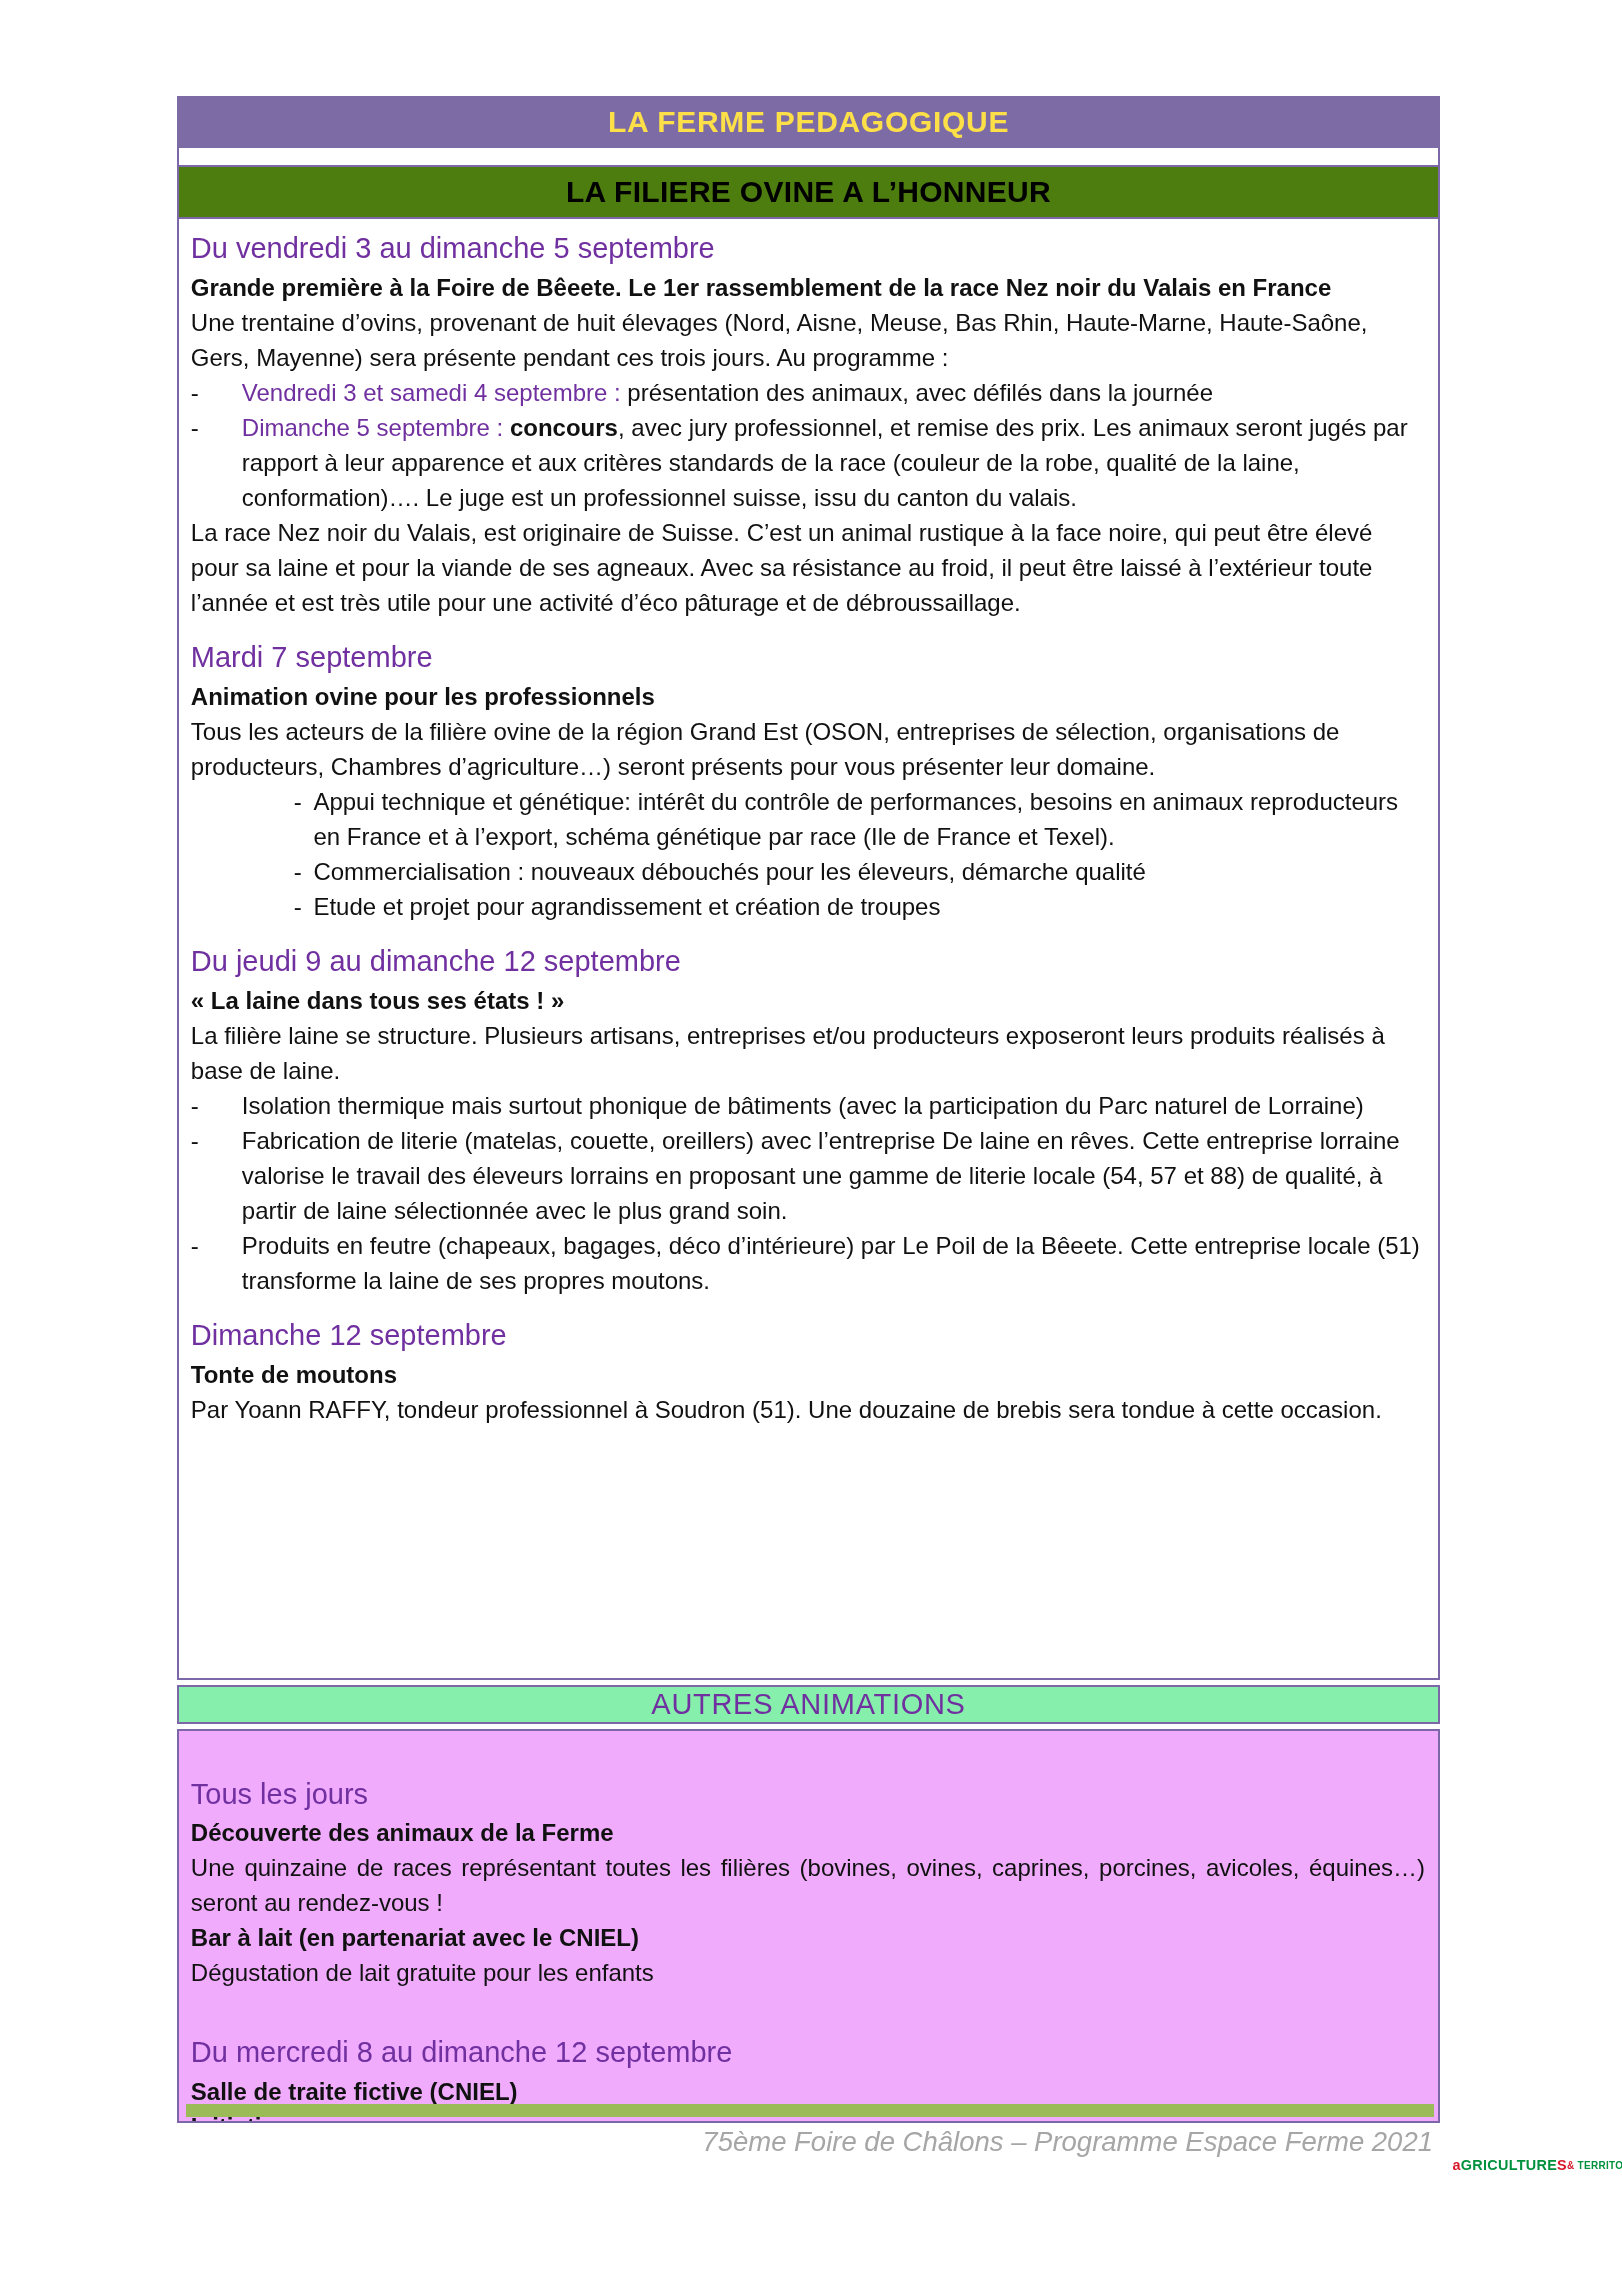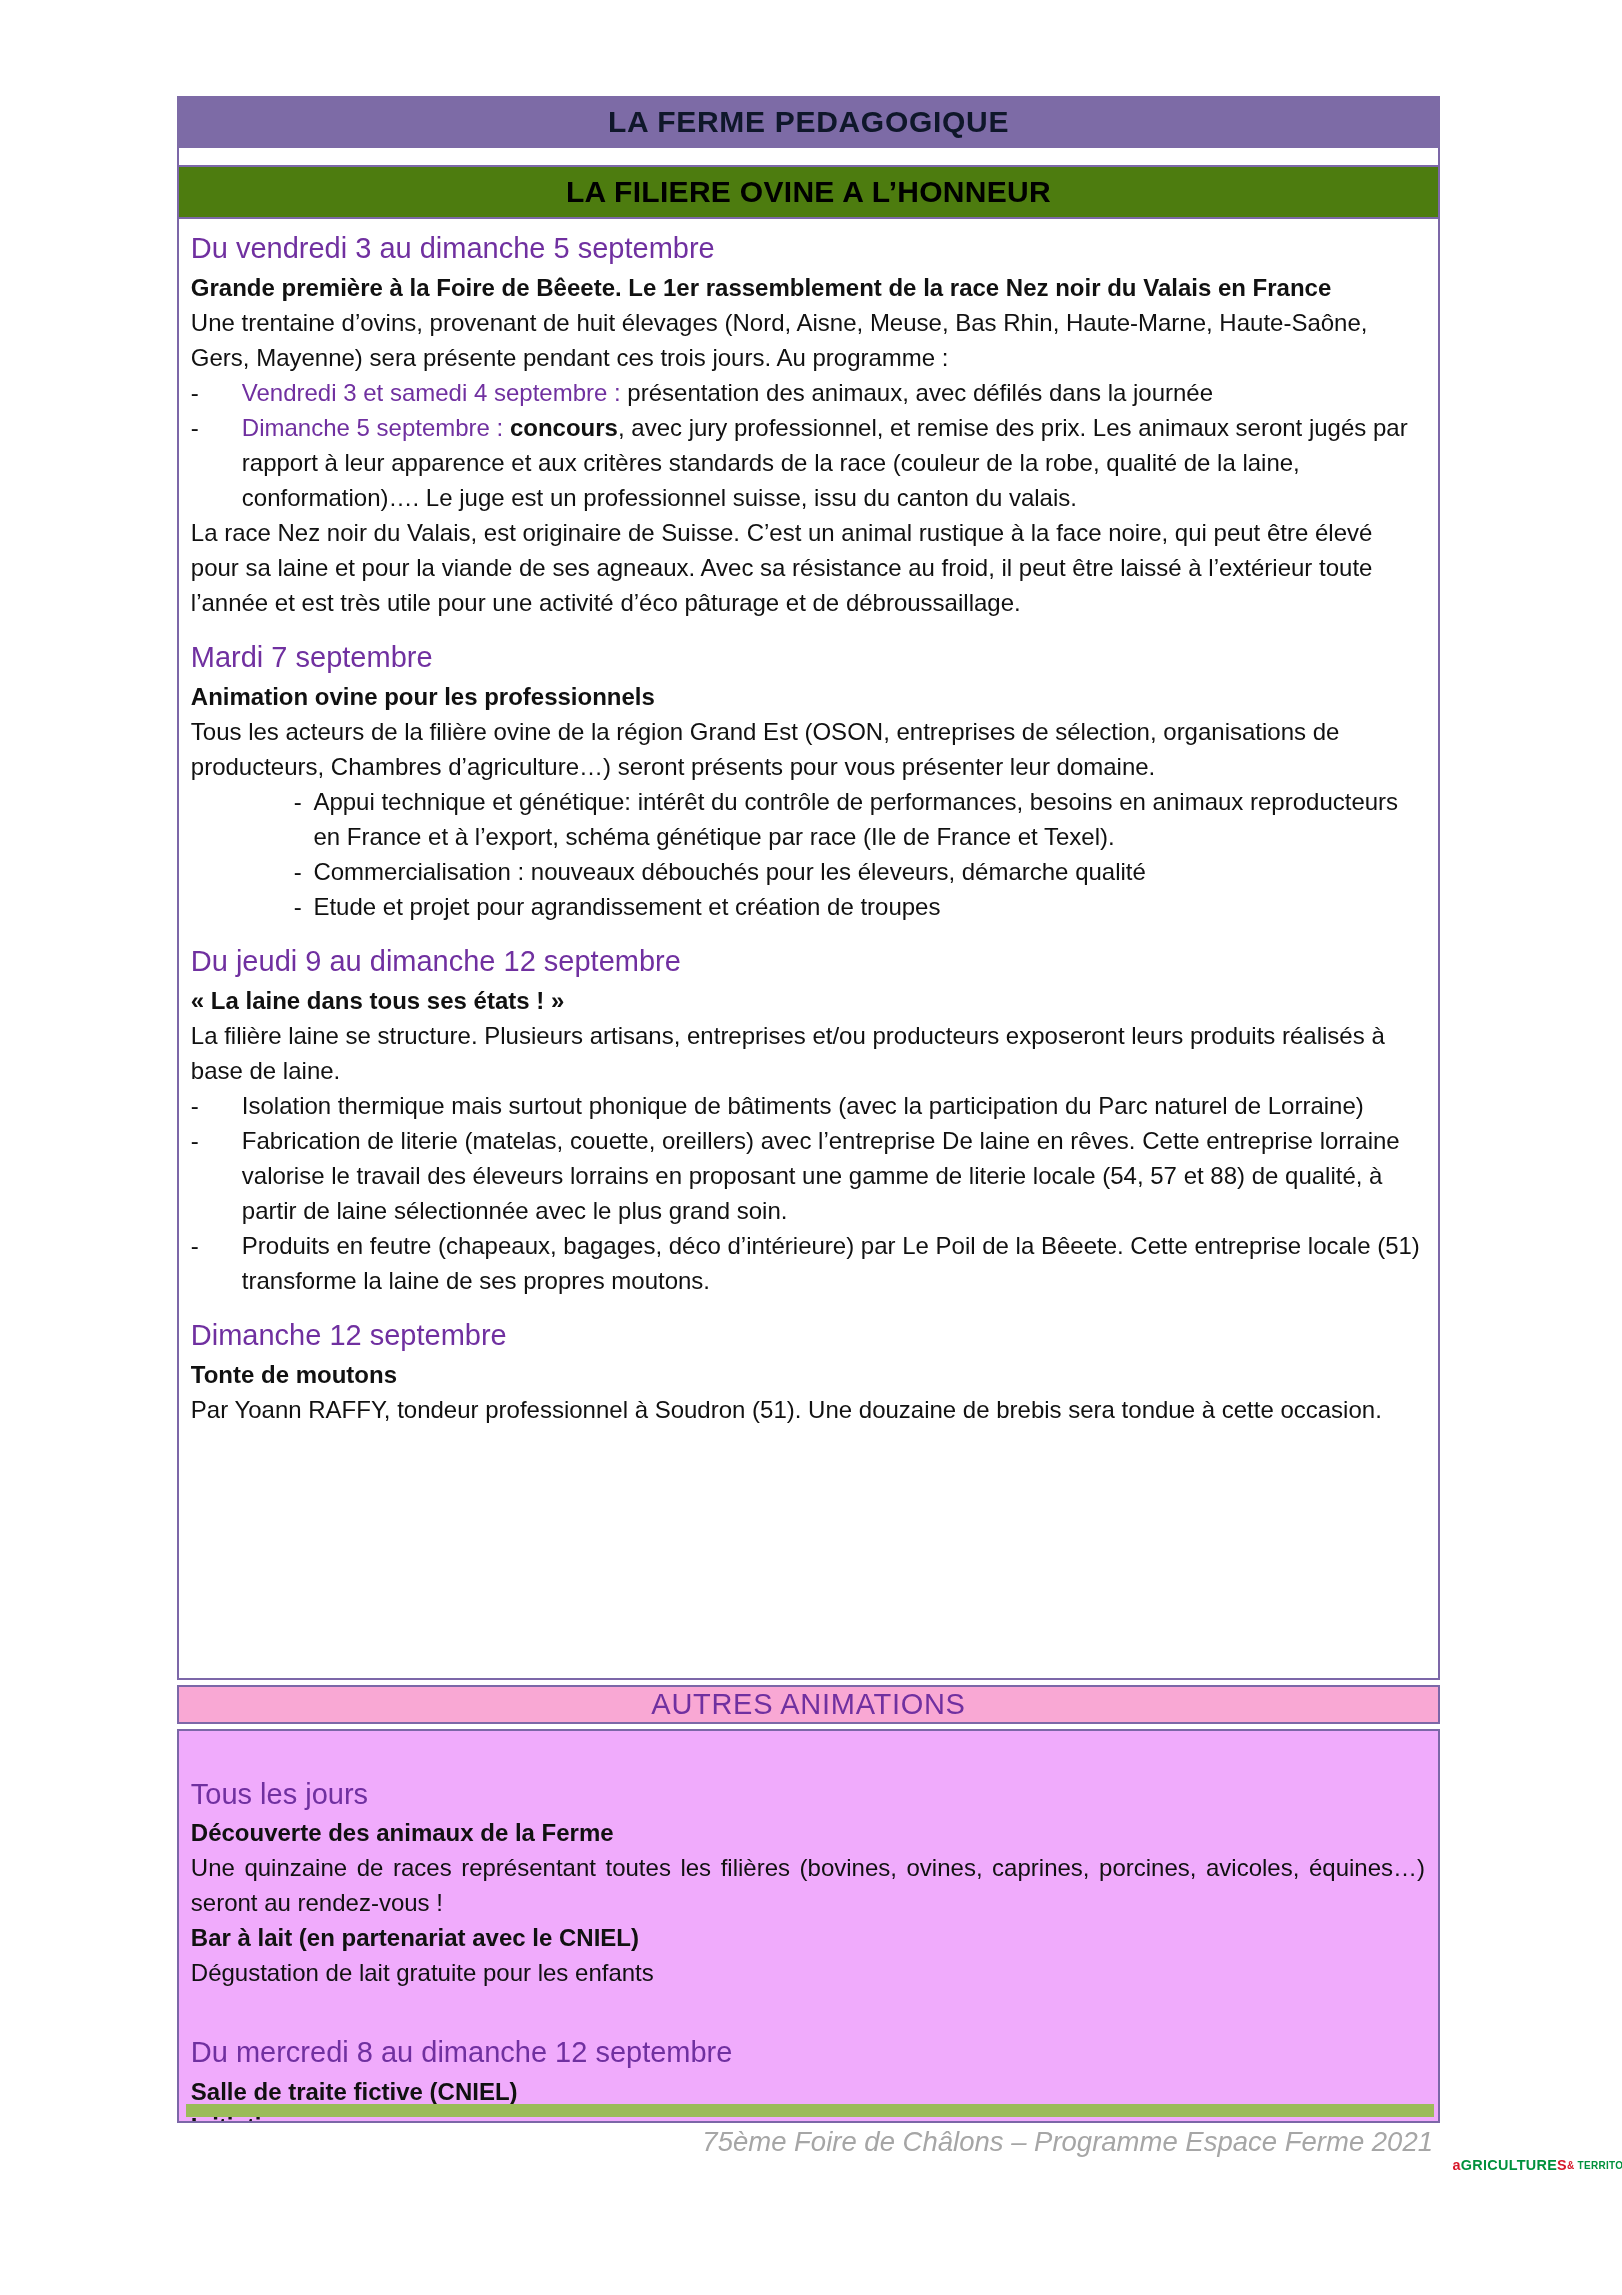--- a/index.html
+++ b/index.html
@@ -7,38 +7,38 @@
     width:1622px;height:2295px;position:relative;background:#ffffff;
     font-family:"Liberation Sans", sans-serif;color:#111;
     -webkit-font-smoothing:antialiased;
   }
   .doc{position:absolute;left:177px;top:96px;width:1263px;}
   .doc *{box-sizing:border-box;}
 
   .banner{
     height:52px;background:#7d6ba6;display:flex;align-items:center;justify-content:center;
   }
-  .banner .t{color:#0f172a;font-weight:bold;font-size:30px;letter-spacing:0.7px;}
+  .banner .t{color:#fde047;font-weight:bold;font-size:30px;letter-spacing:0.7px;}
 
   .spacer-row{height:17px;border-left:2.6px solid #7c67a8;border-right:2.6px solid #7c67a8;background:#fff;}
 
   .title-row{
     height:54px;border:2.6px solid #7c67a8;display:flex;align-items:center;justify-content:center;background:#4d7c0f;
   }
   .title-row .t{color:#000;font-weight:bold;font-size:30px;letter-spacing:0.3px;}
 
   .content-box{
     height:1461px;border:2.6px solid #7c67a8;border-top:none;background:#fff;
     padding:9.2px 13px 6.5px 11.8px;overflow:hidden;
     font-size:24px;line-height:35px;
   }
   .gap8{height:5.2px;}
 
   .autres-row{
-    height:39px;border:2.6px solid #7c67a8;display:flex;align-items:center;justify-content:center;background:#f9a8d4;
+    height:39px;border:2.6px solid #7c67a8;display:flex;align-items:center;justify-content:center;background:#86efac;
   }
   .autres-row .t{color:#7030a0;font-size:29px;letter-spacing:0.7px;}
 
   .box3{
     height:394px;border:2.6px solid #7c67a8;background:#f0abfc;overflow:hidden;
     padding:42px 13px 6.5px 11.8px;font-size:24px;line-height:35px;
   }
 
   h2.sec{
     margin:18.3px 0 2.6px 0;font-size:29px;line-height:38px;font-weight:normal;color:#7030a0;

